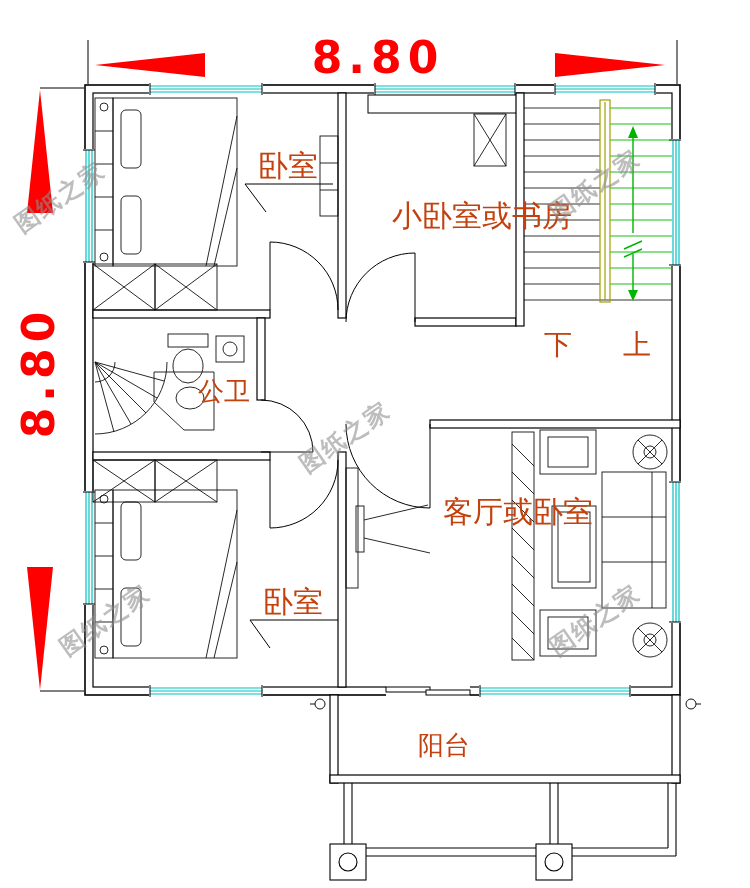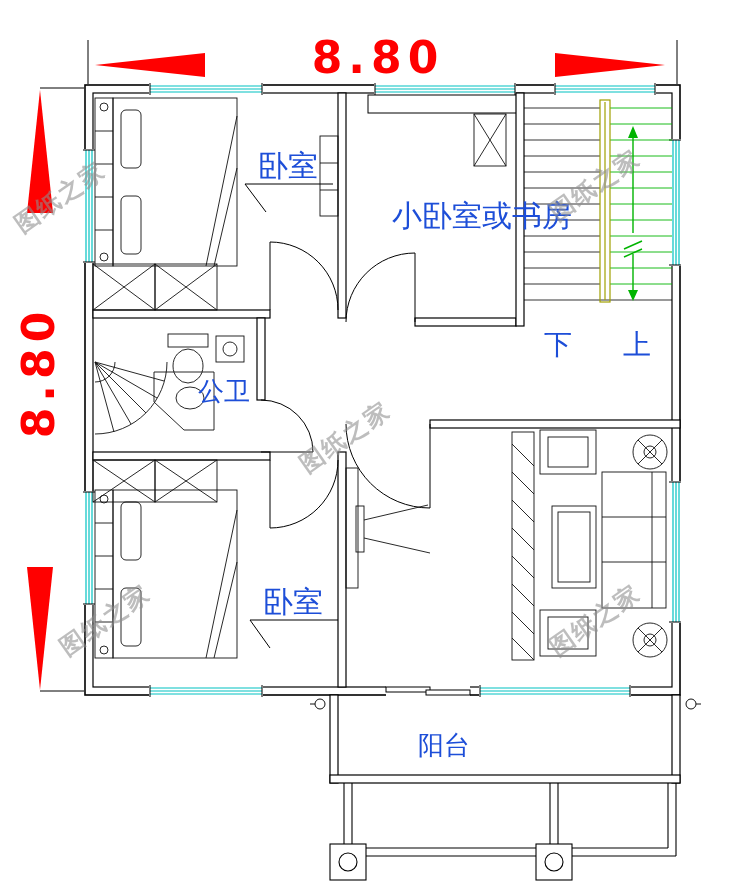--- a/index.html
+++ b/index.html
@@ -1,19 +1,19 @@
 <!DOCTYPE html>
 <html><head>
 <meta charset="utf-8">
 <style>
   html,body{margin:0;padding:0;background:#fff;}
   .canvas{position:relative;width:750px;height:888px;background:#ffffff;overflow:hidden;
           font-family:"DejaVu Sans",sans-serif;}
   .plan-svg{position:absolute;left:0;top:0;}
-  .label{position:absolute;transform:translate(-50%,-50%);color:#1d4ed8;white-space:nowrap;
+  .label{position:absolute;transform:translate(-50%,-50%);color:#c2410c;white-space:nowrap;
          font-family:"DejaVu Sans",sans-serif;}
   .dim{color:#ff0000;font-weight:bold;letter-spacing:6px;}
   .dim-left{transform:translate(-50%,-50%) rotate(-90deg);}
   .wm{position:absolute;color:#8f8f8f;opacity:.58;font-size:24px;font-weight:bold;
       letter-spacing:2px;white-space:nowrap;transform:translate(-50%,-50%) rotate(-35deg);}
 </style>
 </head>
 <body>
 
 <div class="canvas">
@@ -318,20 +318,21 @@
 
 <div class="label dim" style="left:378px;top:57px;font-size:44px;">8.80</div>
 <div class="label dim dim-left" style="left:38px;top:372px;font-size:44px;">8.80</div>
 
 <div class="label" style="left:288px;top:166px;font-size:30px;">卧室</div>
 <div class="label" style="left:482px;top:216px;font-size:30px;">小卧室或书房</div>
 <div class="label" style="left:558px;top:345px;font-size:28px;">下</div>
 <div class="label" style="left:637px;top:345px;font-size:28px;">上</div>
 <div class="label" style="left:224px;top:391px;font-size:26px;">公卫</div>
 <div class="label" style="left:293px;top:602px;font-size:30px;">卧室</div>
+<div class="label" style="left:518px;top:512px;font-size:30px;">客厅或卧室</div>
 <div class="label" style="left:444px;top:745px;font-size:26px;">阳台</div>
 
 <div class="wm" style="left:60px;top:197px;">图纸之家</div>
 <div class="wm" style="left:595px;top:185px;">图纸之家</div>
 <div class="wm" style="left:345px;top:437px;">图纸之家</div>
 <div class="wm" style="left:105px;top:620px;">图纸之家</div>
 <div class="wm" style="left:595px;top:620px;">图纸之家</div>
 
 </div>
 

